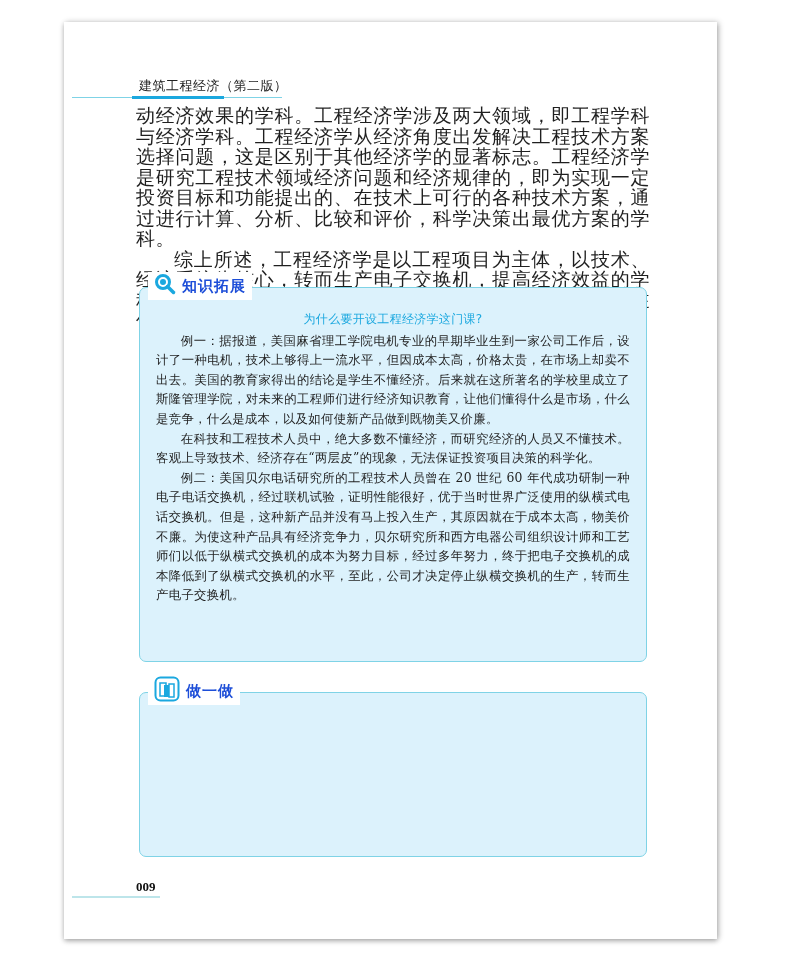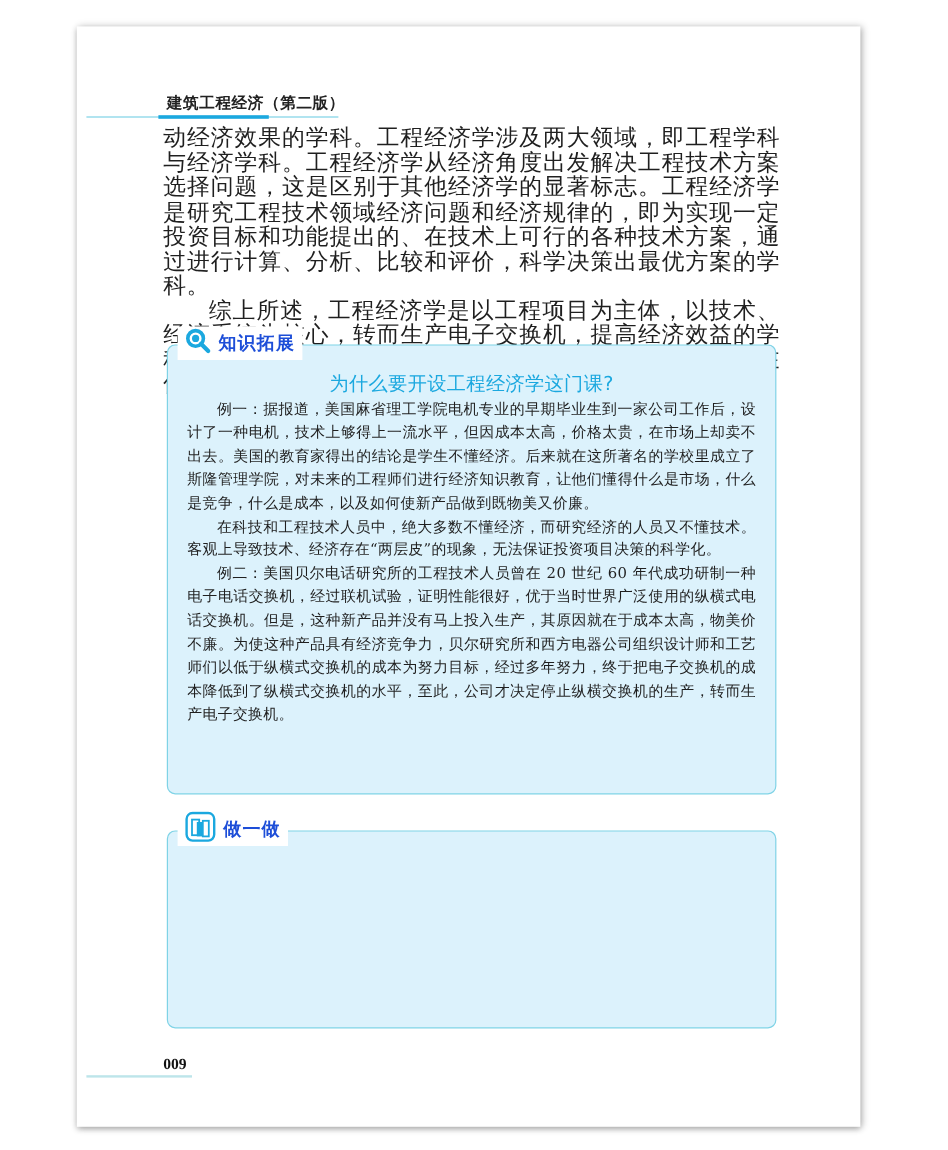--- a/index.html
+++ b/index.html
@@ -8,21 +8,21 @@
     font-family: "DejaVu Serif", "Liberation Serif", serif; color: #1f1f1f;
   }
   .page {
     position: absolute; left: 64px; top: 22px; width: 653px; height: 917px;
     background: #ffffff;
     box-shadow: 0 2px 5px rgba(0,0,0,0.28), 2px 0 6px rgba(0,0,0,0.18);
   }
   .running-head {
     position: absolute; left: 75px; top: 55px;
     font-family: "DejaVu Sans", "Liberation Sans", sans-serif;
-    font-size: 13px; font-weight: bold; color: #222; letter-spacing: 0.5px;
+    font-size: 13px; font-weight: normal; color: #222; letter-spacing: 0.5px;
   }
   .head-rule-thin { position: absolute; left: 8px; top: 75px; width: 210px; height: 1px; background: #7fd3e6; }
   .head-rule-thick { position: absolute; left: 68px; top: 74px; width: 92px; height: 3px; background: #1ba8df; }
 
   .body-text {
     position: absolute; left: 72px; top: 83px; width: 514px;
     font-size: 19px; line-height: 20.5px; text-align: justify; letter-spacing: 0.4px;
   }
   .body-text p { margin: 0; }
   .indent { text-indent: 2em; }
@@ -42,21 +42,21 @@
     font-family: "DejaVu Sans", "Liberation Sans", sans-serif;
     font-size: 15px; font-weight: bold; color: #1d4ed8; margin-left: 6px; letter-spacing: 1px;
   }
   .box-content {
     position: absolute; left: 16px; top: 22px; width: 474px;
     font-size: 12.4px; line-height: 19.6px; text-align: justify; letter-spacing: 0.3px;
   }
   .box-content p { margin: 0; }
   .box-subtitle {
     text-align: center !important; text-indent: 0 !important; color: #1ba8df;
-    font-family: "DejaVu Sans", "Liberation Sans", sans-serif; font-size: 16px;
+    font-family: "DejaVu Sans", "Liberation Sans", sans-serif; font-size: 12px;
     margin-bottom: 1px !important;
   }
   .box-2 .box-content { top: 22px; }
 
   .folio {
     position: absolute; left: 72px; top: 857px;
     font-family: "Liberation Serif", serif; font-weight: bold; font-size: 13px; color: #111;
   }
   .folio-rule { position: absolute; left: 8px; top: 874px; width: 88px; height: 2px; background: #bde5ea; }
 </style>

